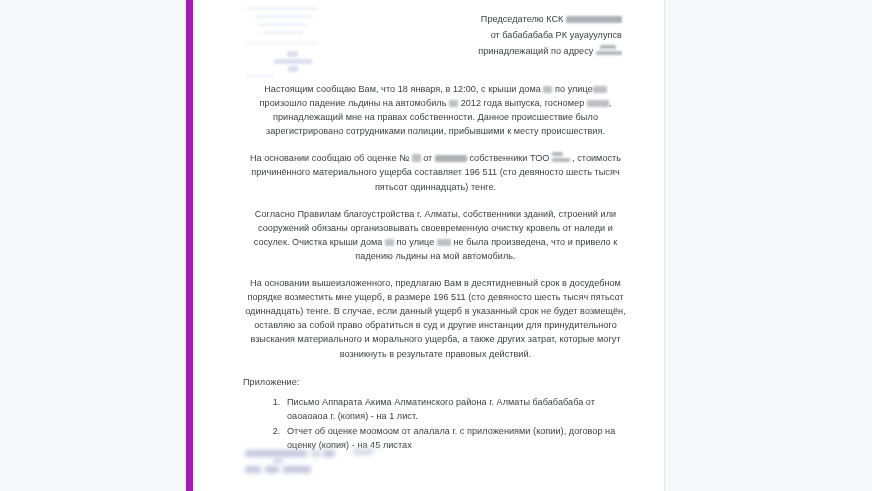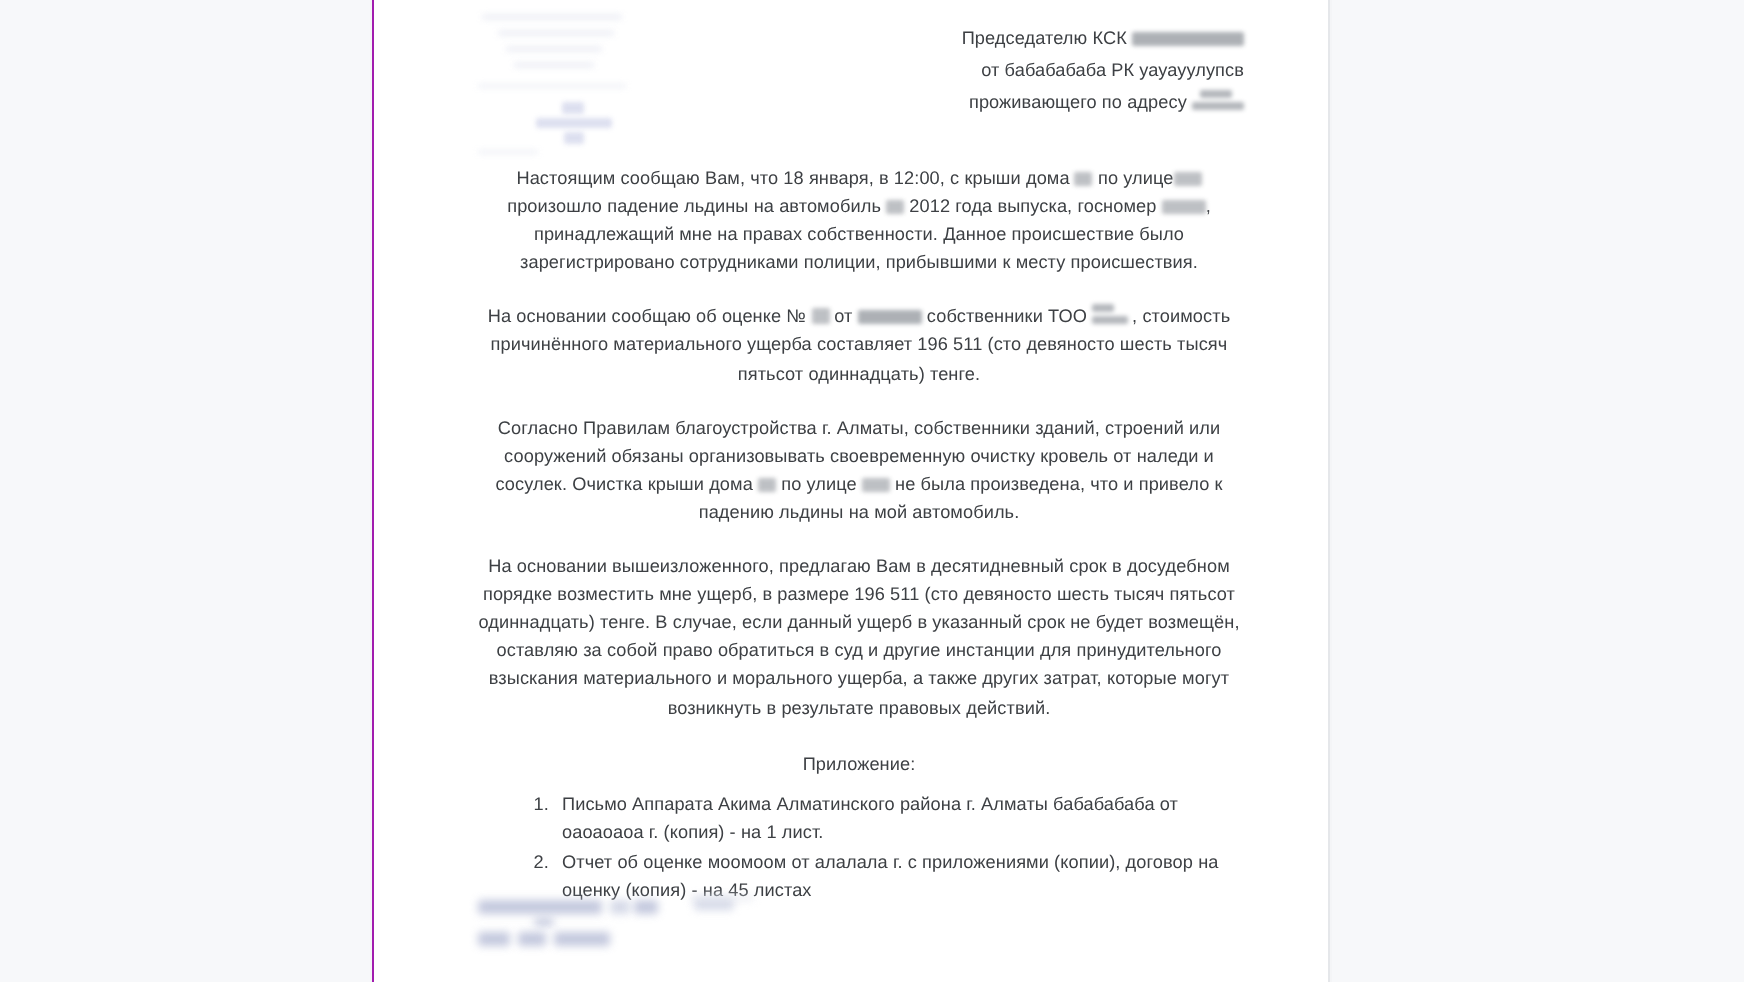--- a/index.html
+++ b/index.html
@@ -18,21 +18,21 @@
 
   
   #page-sheet {
     position: absolute;
     left: 186px;
     top: 0;
     width: 479px;
     height: 491px;
     background: #ffffff;
     box-sizing: border-box;
-    border-left: 1px solid #a21caf;
+    border-left: 7px solid #a21caf;
     border-right: 1px solid #e5e7ea;
     box-shadow: 0 0 0 1px rgba(0,0,0,0.012);
   }
   #page-inner {
     position: absolute;
     left: 0; top: 0;
     width: 100%; height: 100%;
   }
 
   
@@ -126,21 +126,21 @@
     text-align: center;
   }
 
   
   #attachments {
     position: absolute;
     left: 50px;
     top: 375px;
     width: 385px;
   }
-  #attachments .att-title { margin: 0 0 3px 0; text-align: center; }
+  #attachments .att-title { margin: 0 0 3px 0; }
   #attachments ol {
     margin: 6px;
     padding-left: 34px;
     list-style-position: outside;
   }
   #attachments ol li {
     margin: 0 0 0.5px 0;
     padding-left: 4px;
   }
 
@@ -182,21 +182,21 @@
 
     <div id="addressee">
       <div class="addr-line doc-text">
         <span>Председателю КСК</span>
         <span class="rd xxl dark"></span>
       </div>
       <div class="addr-line doc-text">
         <span>от бабабабаба РК уауауулупсв</span>
       </div>
       <div class="addr-line doc-text">
-        <span>проживающего по адресу</span>
+        <span>принадлежащий по адресу</span>
         <span class="rd-stack">
           <i style="left:4px; top:0;   width:16px; height:4px;"></i>
           <i style="left:0;   top:6px; width:26px; height:4px;"></i>
         </span>
       </div>
     </div>
 
     <div id="body-block">
 
       <p class="doc-text">

